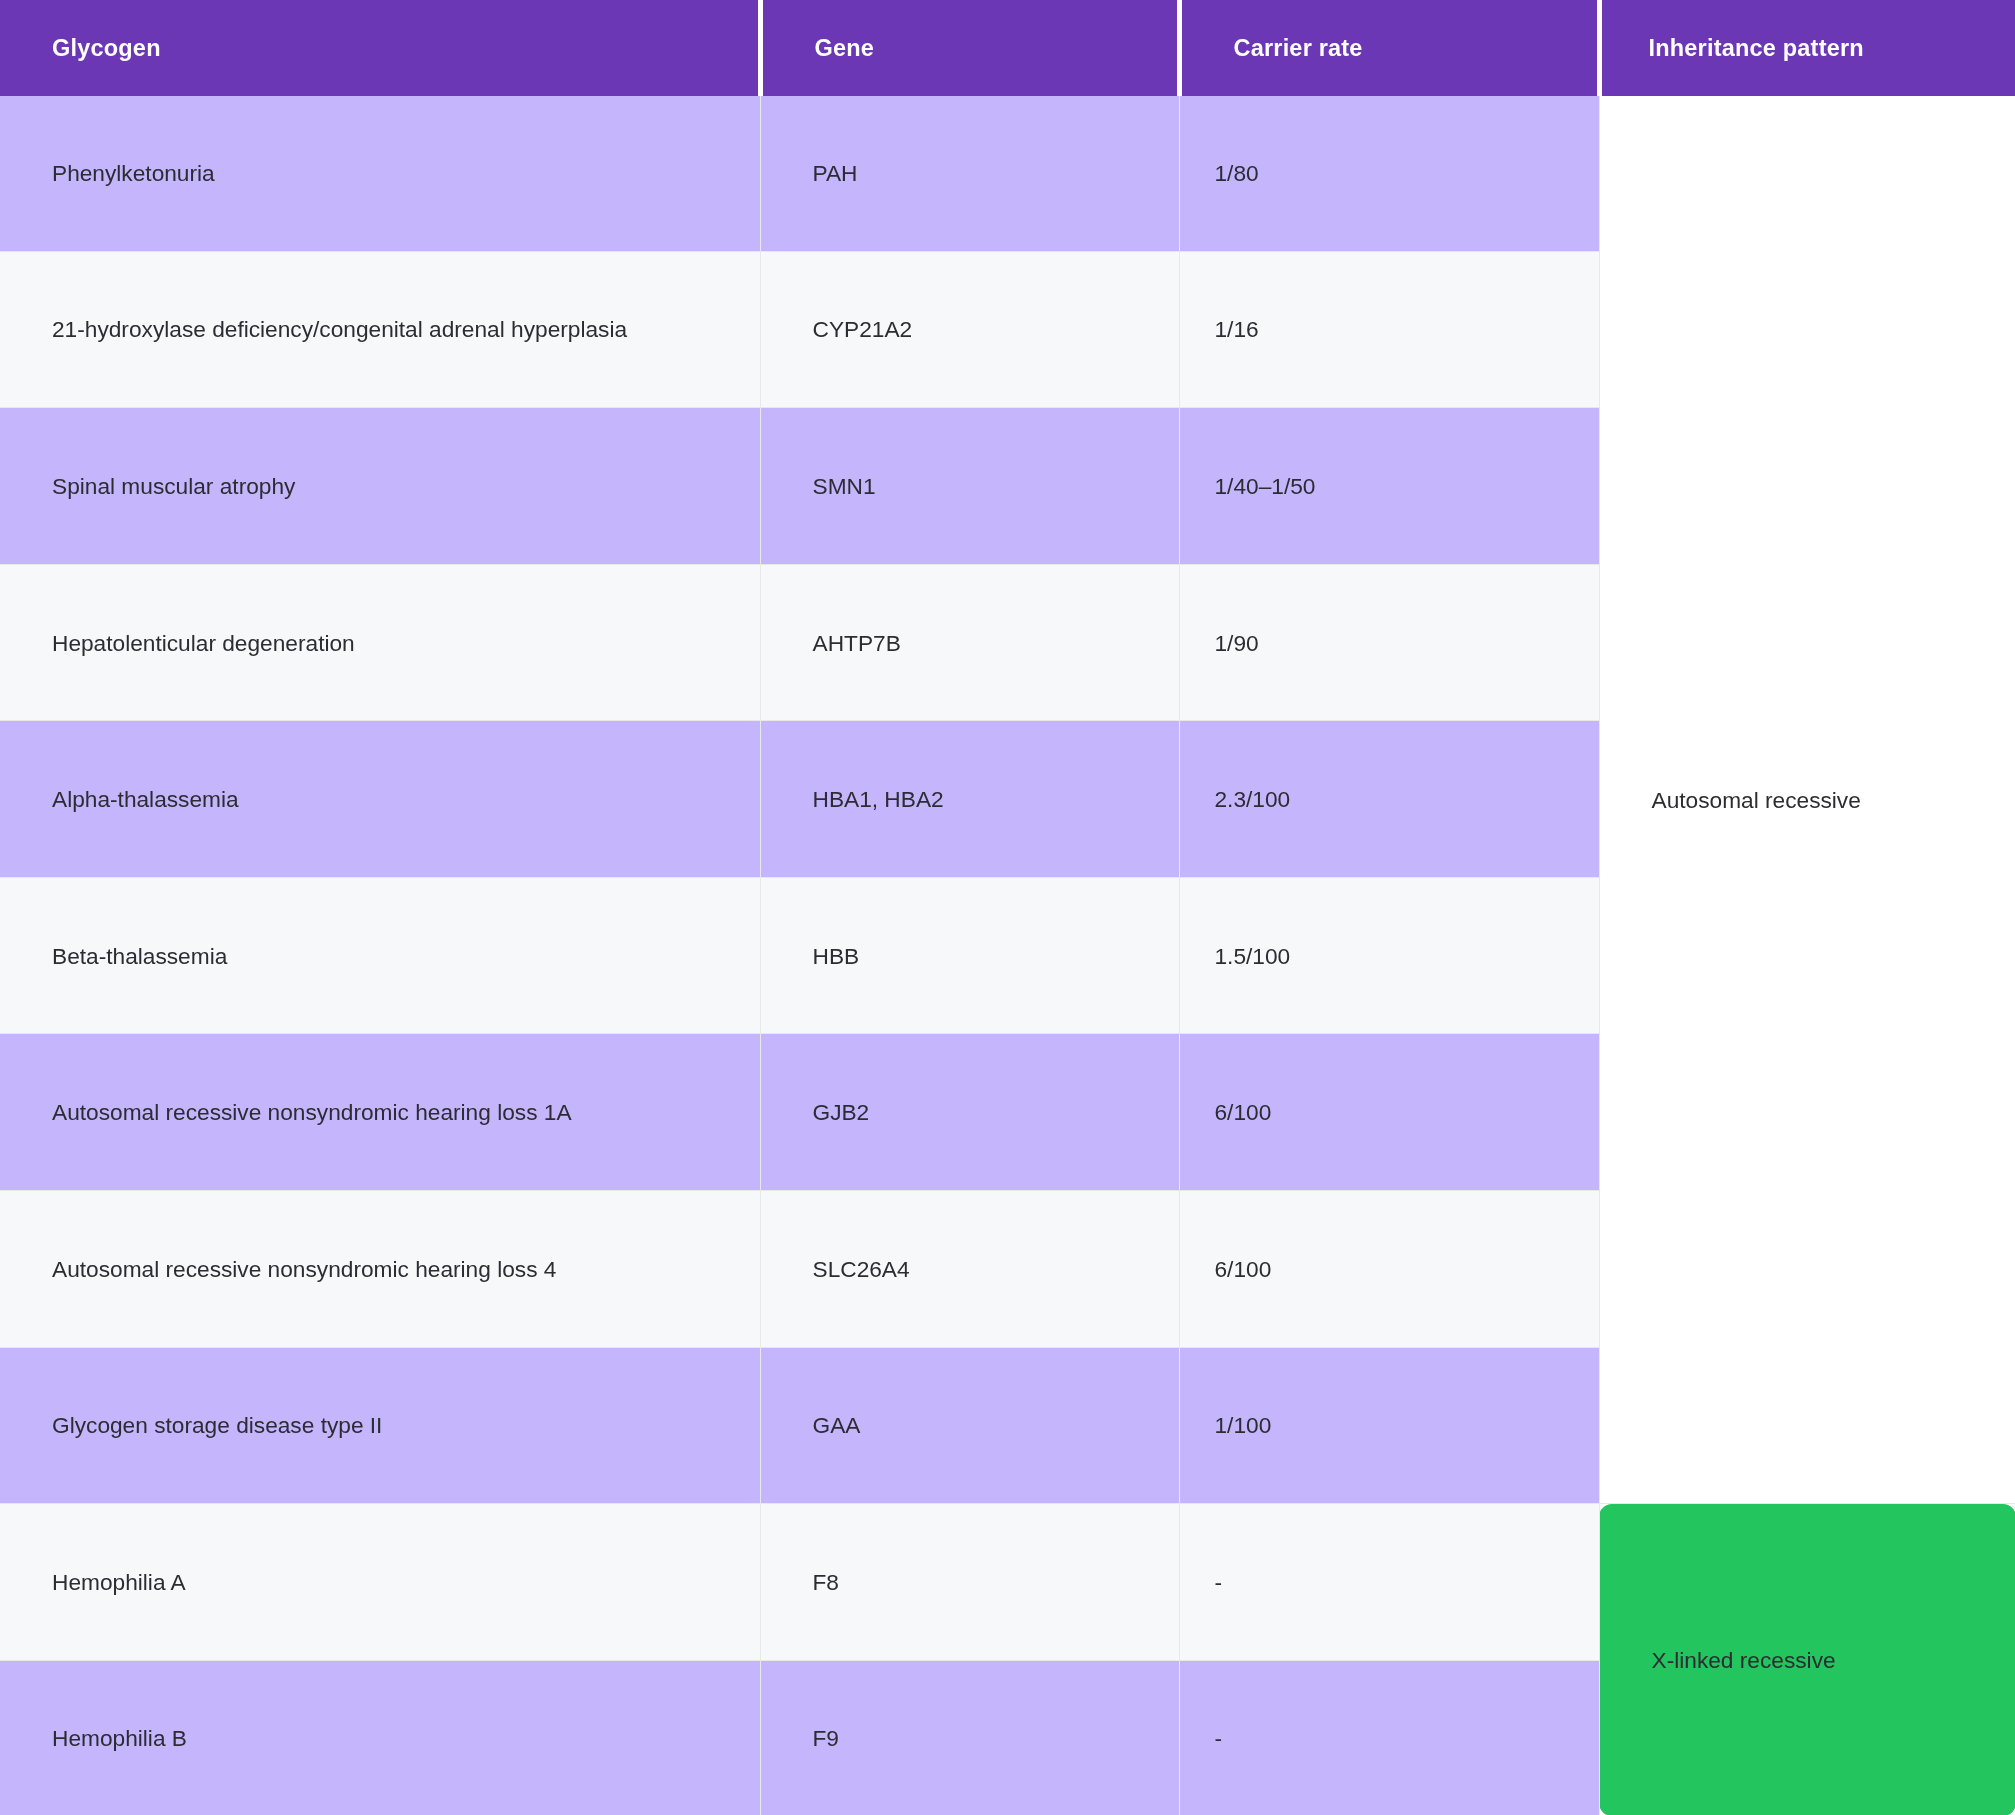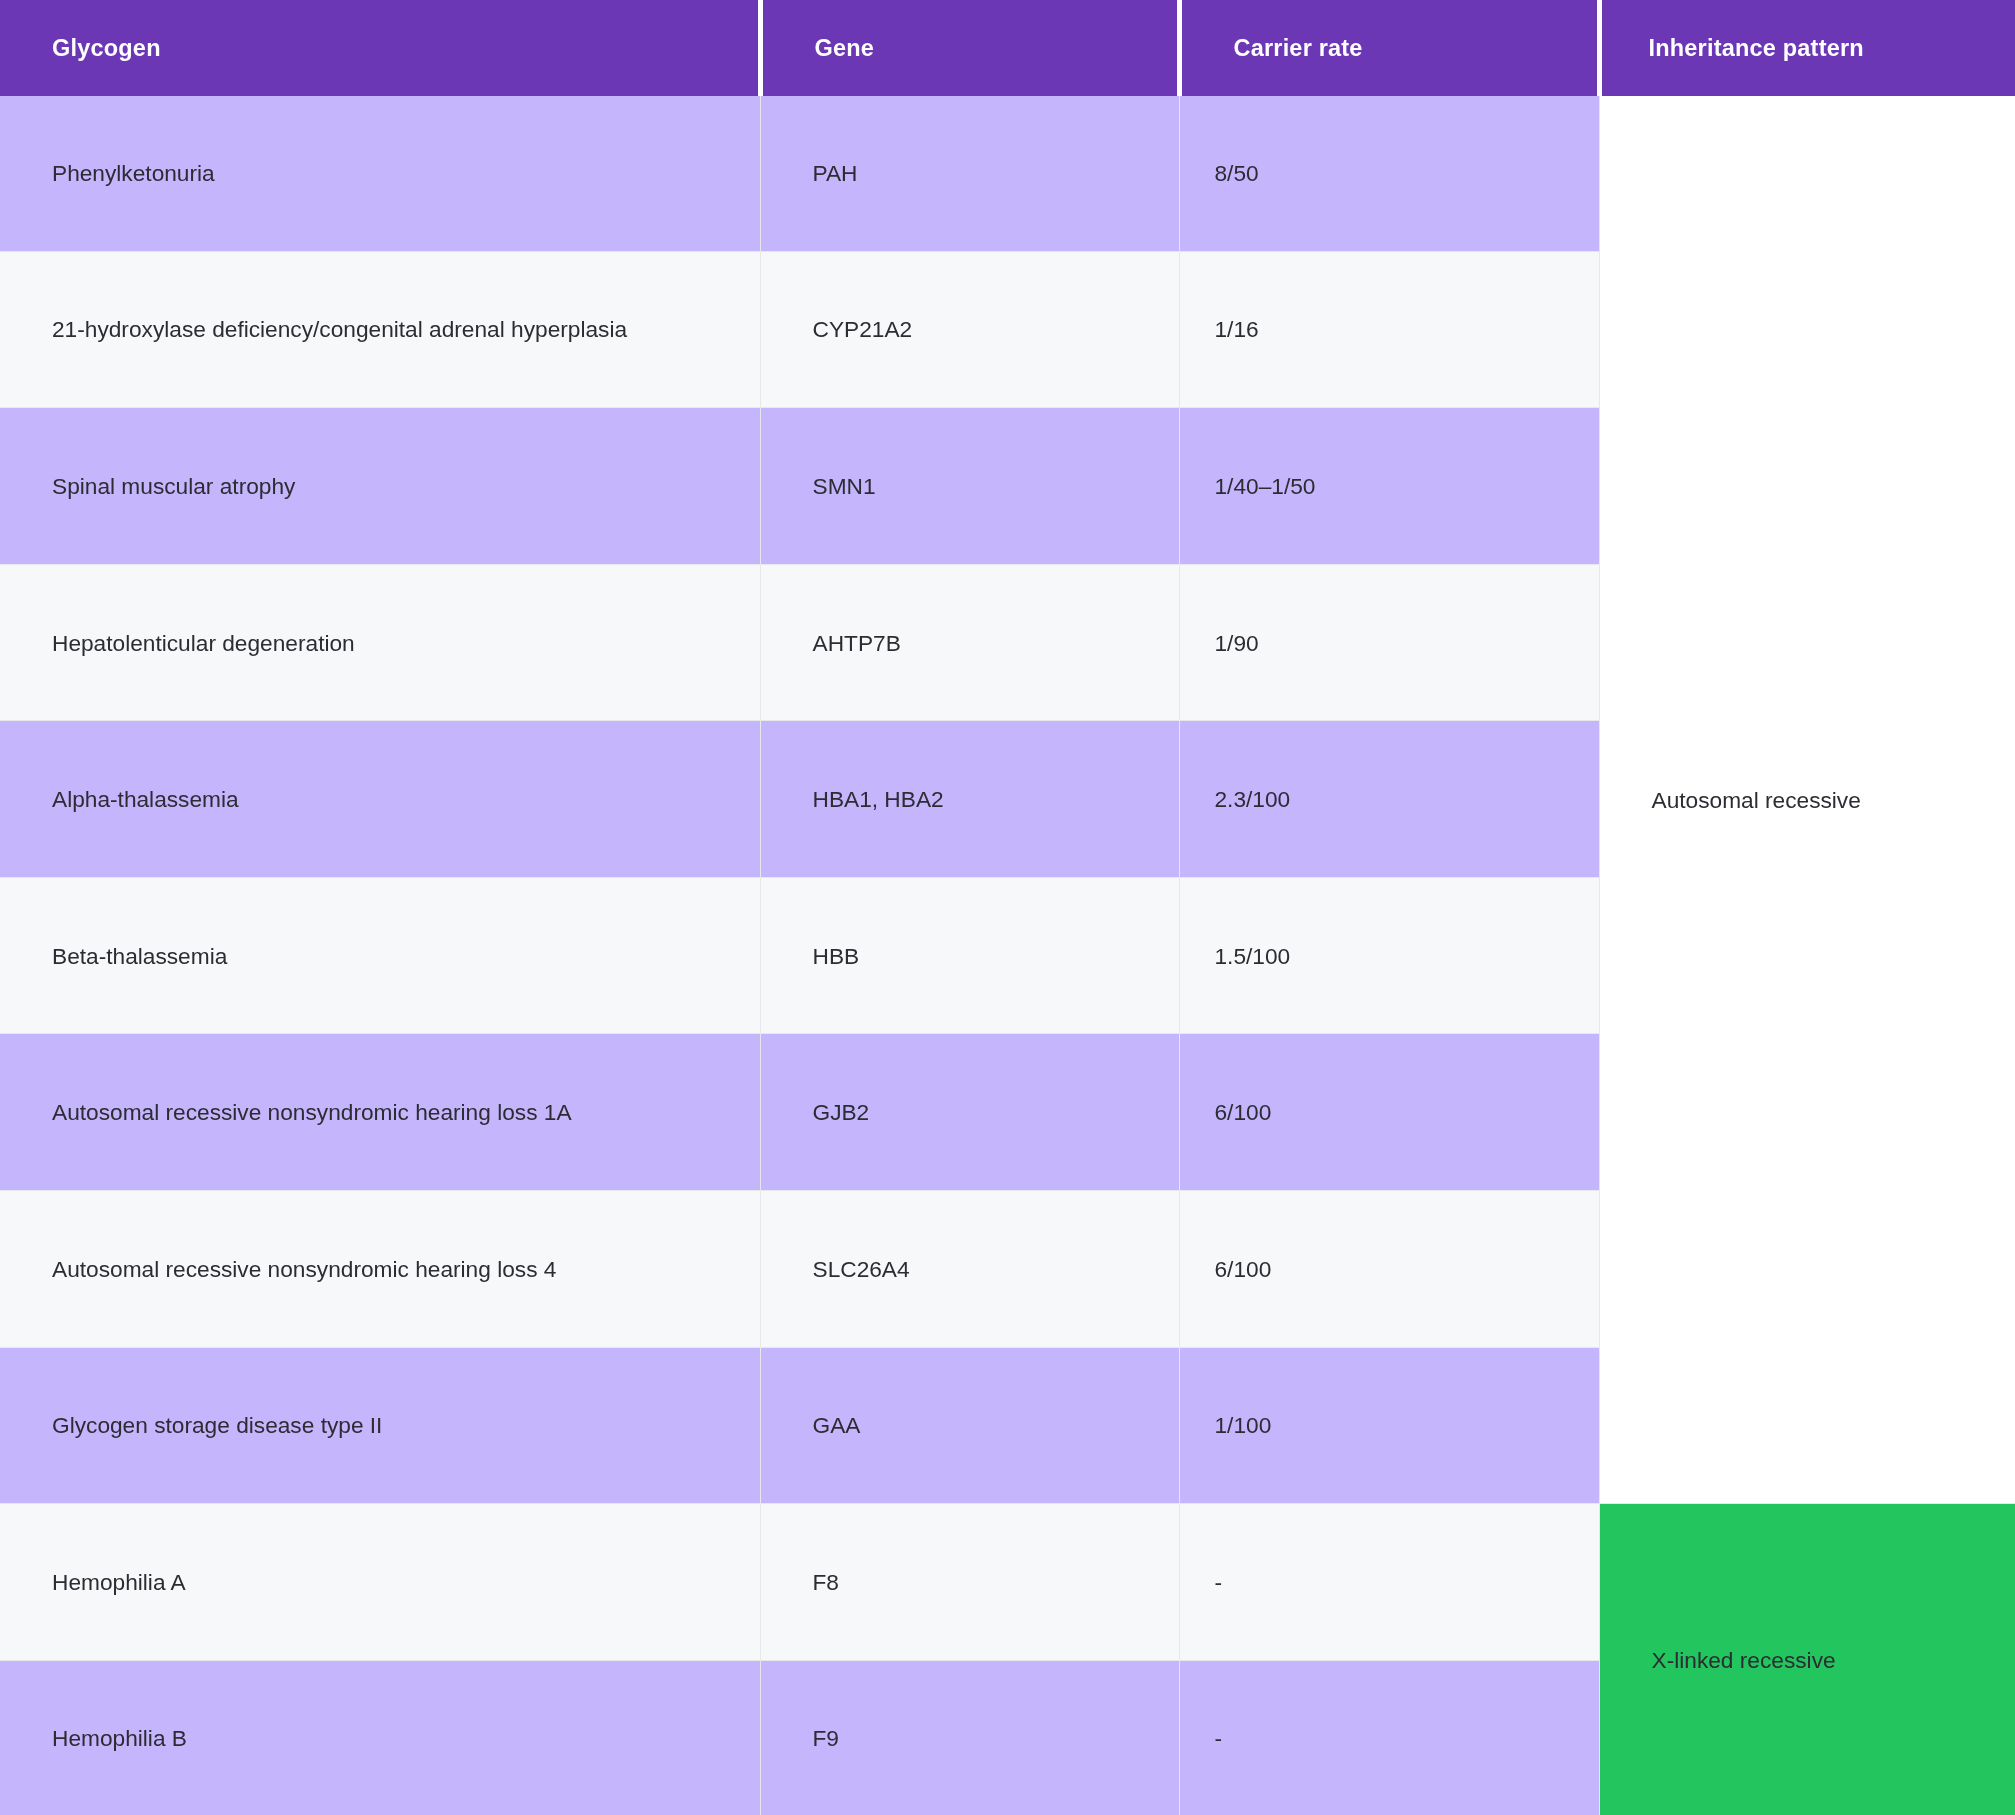--- a/index.html
+++ b/index.html
@@ -67,20 +67,21 @@
   tbody tr.alt td { background: #f6f8fa; }
 
   tbody td.gene-cell    { }
   tbody td.carrier-cell { padding-left: 35px; }
 
   tbody td.inherit-cell {
     text-align: left;
     vertical-align: middle;
     border-right: 0.8px solid #e6e8ec;
     background: #ffffff;
+    border-radius: 13px;
   }
   tbody td.inherit-cell.shaded { background: #22c55e; }
 
   tbody tr:last-child td { border-bottom: none; }
 </style>
 </head>
 <body>
 
 <div class="table-wrap">
   <table class="genetic-table">
@@ -96,21 +97,21 @@
         <th class="th-gene">Gene</th>
         <th class="th-carrier">Carrier rate</th>
         <th class="th-inheritance">Inheritance pattern</th>
       </tr>
     </thead>
     <tbody>
 
       <tr>
         <td class="disease-cell">Phenylketonuria</td>
         <td class="gene-cell">PAH</td>
-        <td class="carrier-cell">8/50</td>
+        <td class="carrier-cell">1/80</td>
         <td class="inherit-cell" rowspan="9">Autosomal recessive</td>
       </tr>
 
       <tr class="alt">
         <td class="disease-cell">21-hydroxylase deficiency/congenital adrenal hyperplasia</td>
         <td class="gene-cell">CYP21A2</td>
         <td class="carrier-cell">1/16</td>
       </tr>
 
       <tr>

